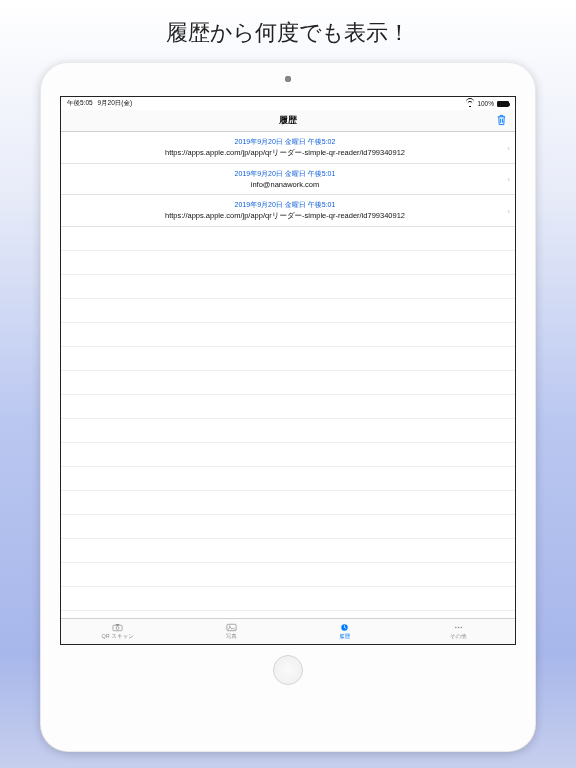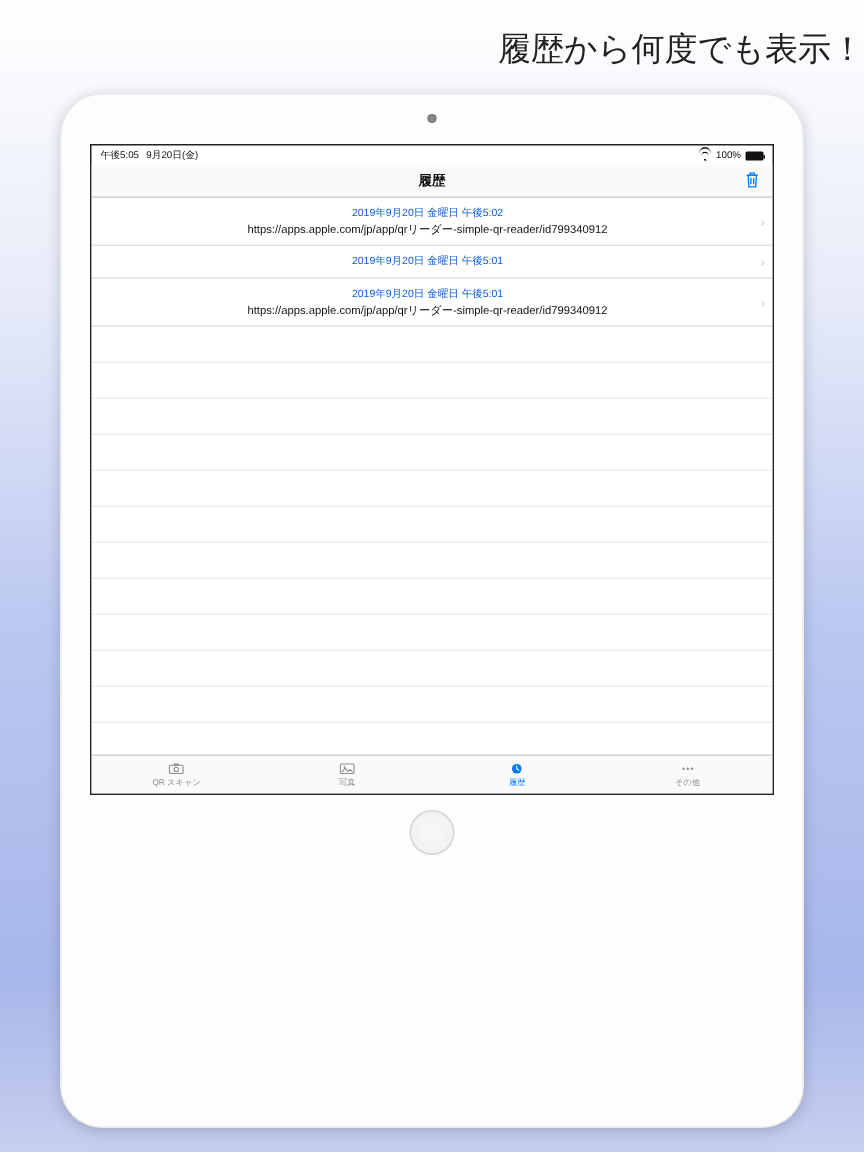--- a/index.html
+++ b/index.html
@@ -5,21 +5,21 @@
   * { margin: 0; padding: 0; box-sizing: border-box; }
   body {
     width: 576px;
     height: 768px;
     background: linear-gradient(180deg, #ffffff 0%, #e8ecf9 25%, #bac7f0 55%, #a8b7eb 85%, #c7cfee 100%);
     font-family: -apple-system, "Helvetica Neue", Arial, sans-serif;
     overflow: hidden;
     position: relative;
   }
   .headline {
-    text-align: right;
+    text-align: center;
     font-size: 22px;
     color: #222;
     padding-top: 18px;
     font-weight: 400;
   }
   .ipad-frame {
     position: absolute;
     top: 62px;
     left: 40px;
     width: 496px;
@@ -34,21 +34,21 @@
   .camera {
     width: 6px;
     height: 6px;
     background: #888;
     border-radius: 50%;
     margin: 14px auto;
     box-shadow: inset 0 0 1px #444;
   }
   .screen {
     width: 456px;
-    height: 434px;
+    height: 549px;
     background: #fff;
     border: 1px solid #222;
     display: flex;
     flex-direction: column;
     overflow: hidden;
   }
   .status-bar {
     height: 13px;
     display: flex;
     align-items: center;
@@ -177,20 +177,21 @@
     </div>
 
     <div class="list">
       <div class="row">
         <div class="date">2019年9月20日 金曜日 午後5:02</div>
         <div class="content">https://apps.apple.com/jp/app/qrリーダー-simple-qr-reader/id799340912</div>
         <span class="chev">›</span>
       </div>
       <div class="row">
         <div class="date">2019年9月20日 金曜日 午後5:01</div>
+        <div class="content">info@nanawork.com</div>
         <span class="chev">›</span>
       </div>
       <div class="row">
         <div class="date">2019年9月20日 金曜日 午後5:01</div>
         <div class="content">https://apps.apple.com/jp/app/qrリーダー-simple-qr-reader/id799340912</div>
         <span class="chev">›</span>
       </div>
       <div class="empty-row"></div>
       <div class="empty-row"></div>
       <div class="empty-row"></div>

